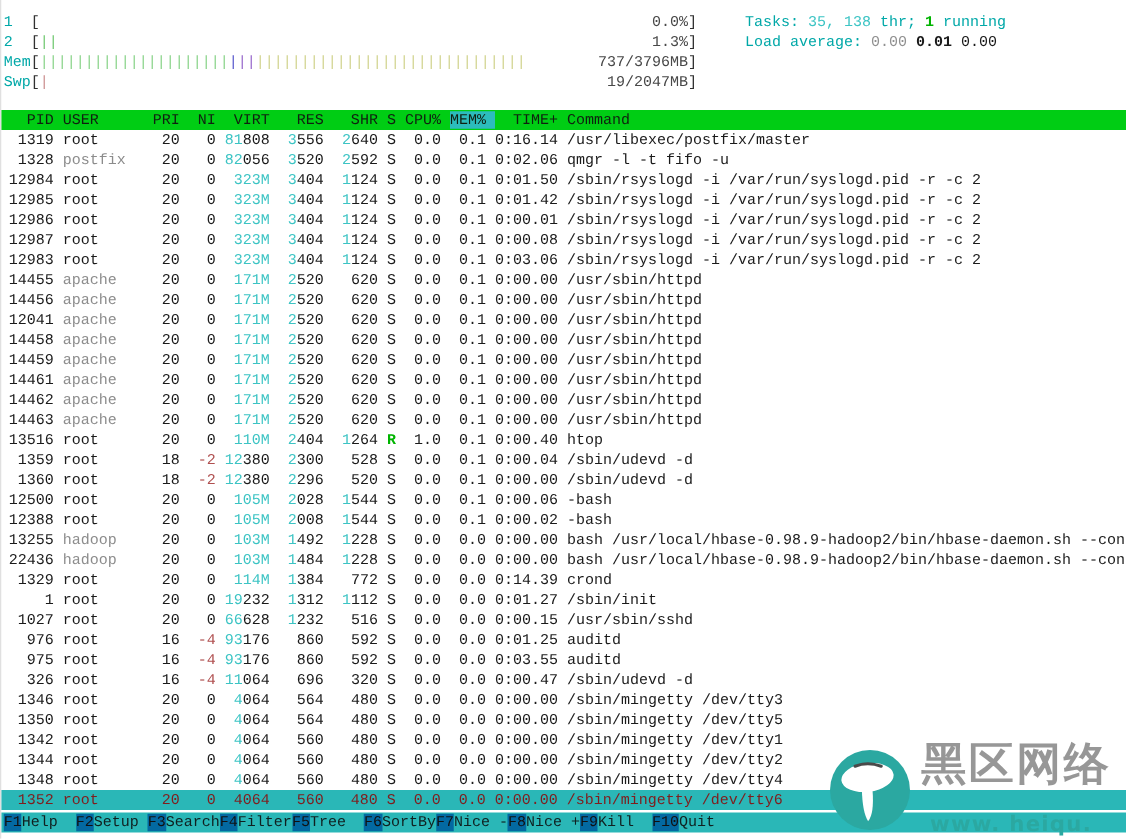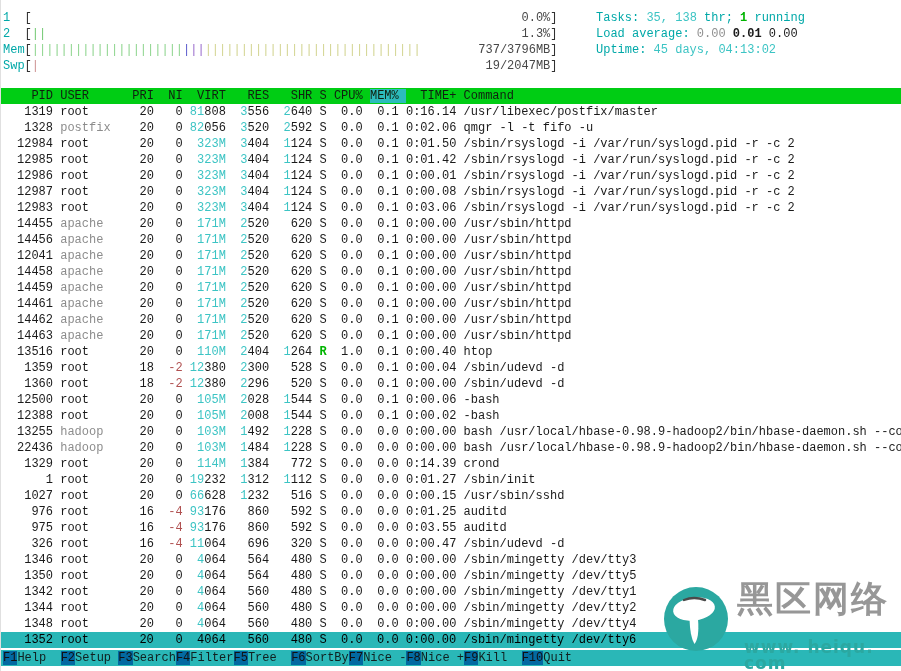--- a/index.html
+++ b/index.html
@@ -3,44 +3,44 @@
 <meta charset="utf-8">
 <style>
   html,body{margin:0;padding:0;background:#fff;}
   #screen{position:relative;width:901px;height:671px;background:#ffffff;overflow:hidden;
           font-family:"Liberation Mono","DejaVu Sans Mono",monospace;font-size:12px;line-height:16px;
           color:#1a1a1a;border-left:1px solid #e0e0e0;box-sizing:border-box;}
   .mline,.iline,.trow{height:16px;white-space:pre;}
   #meters{position:absolute;left:2px;top:10px;}
   #info{position:absolute;left:595px;top:10px;}
   #table{position:absolute;left:0;top:88px;width:901px;}
-  .trow{padding-left:16px;}
+  .trow{padding-left:6px;}
   .thead{background:#00cd14;color:#102010;}
   .sorthdr{background:#2cbcbc;}
-  .selected{background:#2ab7b7;color:#000000;}
+  .selected{background:#2ab7b7;color:#7f1d1d;}
   #fbar{position:absolute;left:0;top:650px;width:901px;height:16px;background:#2ab7b7;
         white-space:pre;padding-left:2px;color:#102020;}
   .fkey{background:#0369a1;color:#111;}
   .teal{color:#00a8a8;}
   .bcyan{color:#3cc4c4;font-weight:normal;}
   .cyan{color:#3cc4c4;}
   .green{color:#00b400;font-weight:bold;}
   .red{color:#b05050;}
   .gray{color:#8c8c8c;}
   .ldgray{color:#909090;}
   .ldbold{font-weight:bold;}
   .brk{color:#303030;}
   .mtxt{color:#484848;}
   .t-memg{color:#8cd48c;}
   .t-memk{color:#d2d490;}
   .t-memb{color:#5858cc;}
   .t-memv{color:#9868cc;}
   .t-swp{color:#cc9090;}
   .t-cpu2{color:#70c870;}
-  #watermark{position:absolute;left:648px;top:573px;width:253px;height:85px;pointer-events:none;}
+  #watermark{position:absolute;left:648px;top:586px;width:253px;height:85px;pointer-events:none;}
   #wm-logo{position:absolute;left:14px;top:10px;}
   #wm-text1{position:absolute;left:88px;top:6px;font-family:"DejaVu Sans",sans-serif;
             font-size:36px;line-height:40px;font-weight:bold;color:rgba(125,125,125,0.80);letter-spacing:2px;}
   #wm-text2{position:absolute;left:95px;top:45px;font-family:"DejaVu Sans",sans-serif;
             font-size:17px;font-weight:bold;color:#2ba8a1;letter-spacing:1px;margin-top:21px;}
 </style>
 </head>
 <body>
 
 <div id="screen">
@@ -48,21 +48,20 @@
   <div id="meters">
       <div class="mline"><span class="teal">1  </span><span class="brk">[</span><span>                                                                    </span><span class="mtxt">0.0%</span><span class="brk">]</span></div>
       <div class="mline"><span class="teal">2  </span><span class="brk">[</span><span class="t-cpu2">||</span><span>                                                                  </span><span class="mtxt">1.3%</span><span class="brk">]</span></div>
       <div class="mline"><span class="teal">Mem</span><span class="brk">[</span><span class="t-memg">|||||||||||||||||||||</span><span class="t-memb">|</span><span class="t-memv">||</span><span class="t-memk">||||||||||||||||||||||||||||||</span><span>        </span><span class="mtxt">737/3796MB</span><span class="brk">]</span></div>
       <div class="mline"><span class="teal">Swp</span><span class="brk">[</span><span class="t-swp">|</span><span>                                                              </span><span class="mtxt">19/2047MB</span><span class="brk">]</span></div>
     </div>
 
   <div id="info">
     <div class="iline"><span class="teal">Tasks: </span><span class="bcyan">35, 138</span><span class="teal"> thr; </span><span class="green">1</span><span class="teal"> running</span></div>
     <div class="iline"><span class="teal">Load average: </span><span class="ldgray">0.00 </span><span class="ldbold">0.01 </span><span>0.00</span></div>
-    <div class="iline"><span class="teal">Uptime: </span><span class="bcyan">45 days, 04:13:02</span></div>
   </div>
 
   <div id="table">
       <div class="trow thead"><span>  PID </span><span>USER      </span><span>PRI </span><span> NI </span><span> VIRT </span><span>  RES </span><span>  SHR </span><span>S </span><span>CPU% </span><span class="sorthdr">MEM% </span><span>  TIME+ </span><span>Command</span></div>
       <div class="trow"><span> 1319 </span><span>root      </span><span> 20 </span><span>  0</span><span> </span><span class="cyan">81</span><span>808</span><span> </span><span> </span><span class="cyan">3</span><span>556</span><span> </span><span> </span><span class="cyan">2</span><span>640</span><span> </span><span>S</span><span>  0.0  0.1 </span><span>0:16.14 </span><span>/usr/libexec/postfix/master</span></div>
       <div class="trow"><span> 1328 </span><span class="gray">postfix   </span><span> 20 </span><span>  0</span><span> </span><span class="cyan">82</span><span>056</span><span> </span><span> </span><span class="cyan">3</span><span>520</span><span> </span><span> </span><span class="cyan">2</span><span>592</span><span> </span><span>S</span><span>  0.0  0.1 </span><span>0:02.06 </span><span>qmgr -l -t fifo -u</span></div>
       <div class="trow"><span>12984 </span><span>root      </span><span> 20 </span><span>  0</span><span> </span><span> </span><span class="cyan">323M</span><span> </span><span> </span><span class="cyan">3</span><span>404</span><span> </span><span> </span><span class="cyan">1</span><span>124</span><span> </span><span>S</span><span>  0.0  0.1 </span><span>0:01.50 </span><span>/sbin/rsyslogd -i /var/run/syslogd.pid -r -c 2</span></div>
       <div class="trow"><span>12985 </span><span>root      </span><span> 20 </span><span>  0</span><span> </span><span> </span><span class="cyan">323M</span><span> </span><span> </span><span class="cyan">3</span><span>404</span><span> </span><span> </span><span class="cyan">1</span><span>124</span><span> </span><span>S</span><span>  0.0  0.1 </span><span>0:01.42 </span><span>/sbin/rsyslogd -i /var/run/syslogd.pid -r -c 2</span></div>
       <div class="trow"><span>12986 </span><span>root      </span><span> 20 </span><span>  0</span><span> </span><span> </span><span class="cyan">323M</span><span> </span><span> </span><span class="cyan">3</span><span>404</span><span> </span><span> </span><span class="cyan">1</span><span>124</span><span> </span><span>S</span><span>  0.0  0.1 </span><span>0:00.01 </span><span>/sbin/rsyslogd -i /var/run/syslogd.pid -r -c 2</span></div>
       <div class="trow"><span>12987 </span><span>root      </span><span> 20 </span><span>  0</span><span> </span><span> </span><span class="cyan">323M</span><span> </span><span> </span><span class="cyan">3</span><span>404</span><span> </span><span> </span><span class="cyan">1</span><span>124</span><span> </span><span>S</span><span>  0.0  0.1 </span><span>0:00.08 </span><span>/sbin/rsyslogd -i /var/run/syslogd.pid -r -c 2</span></div>

